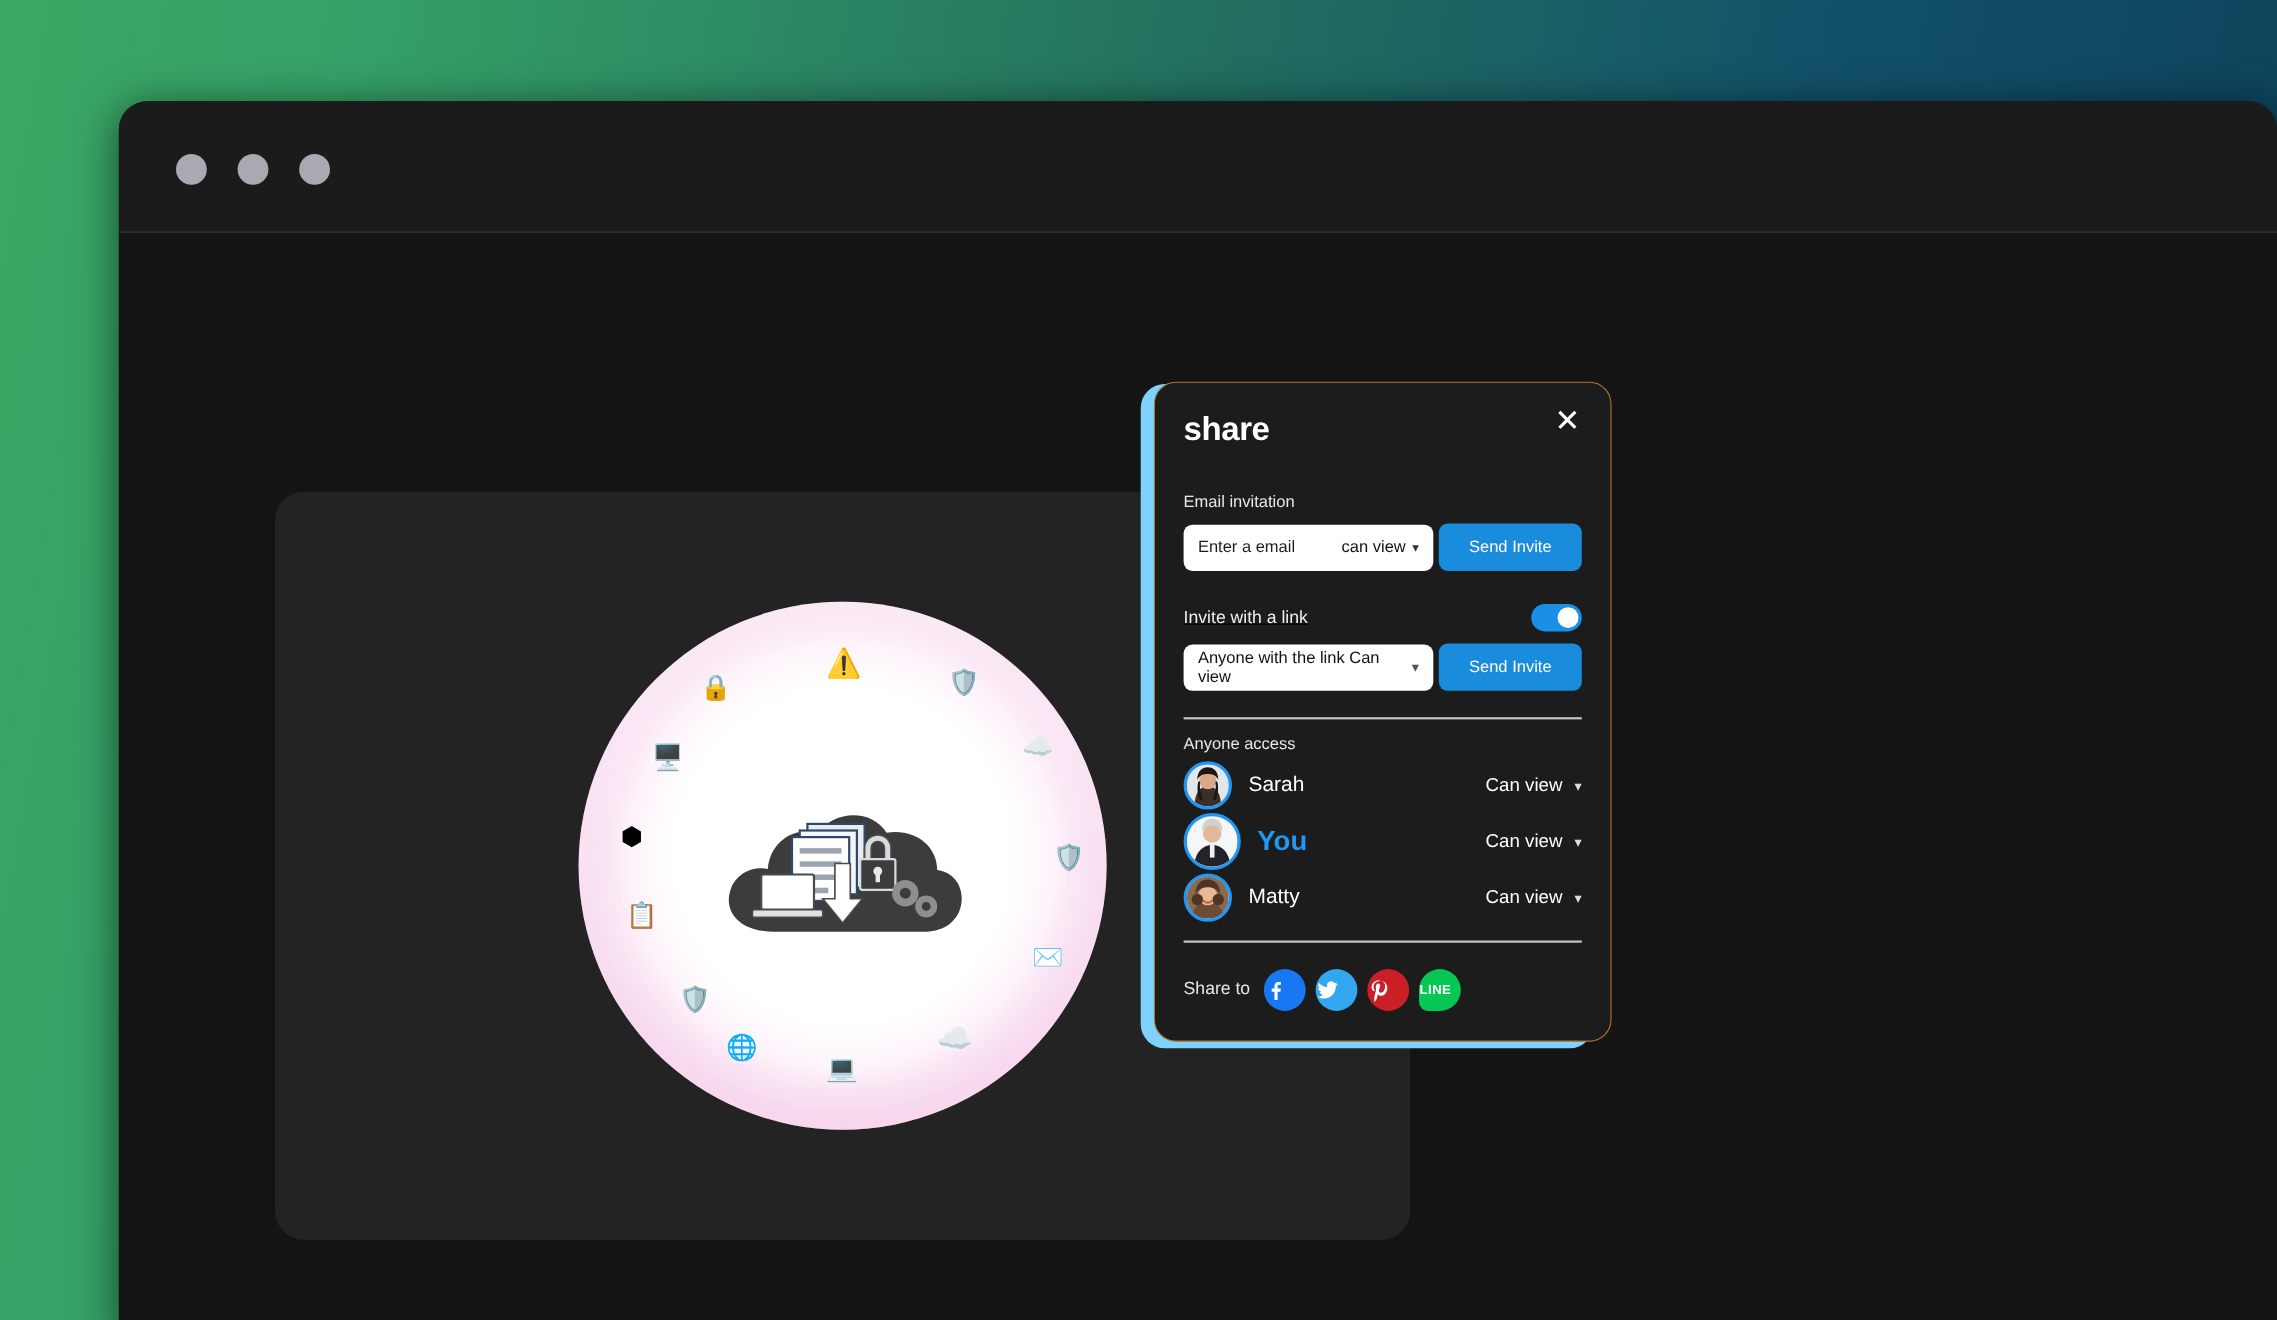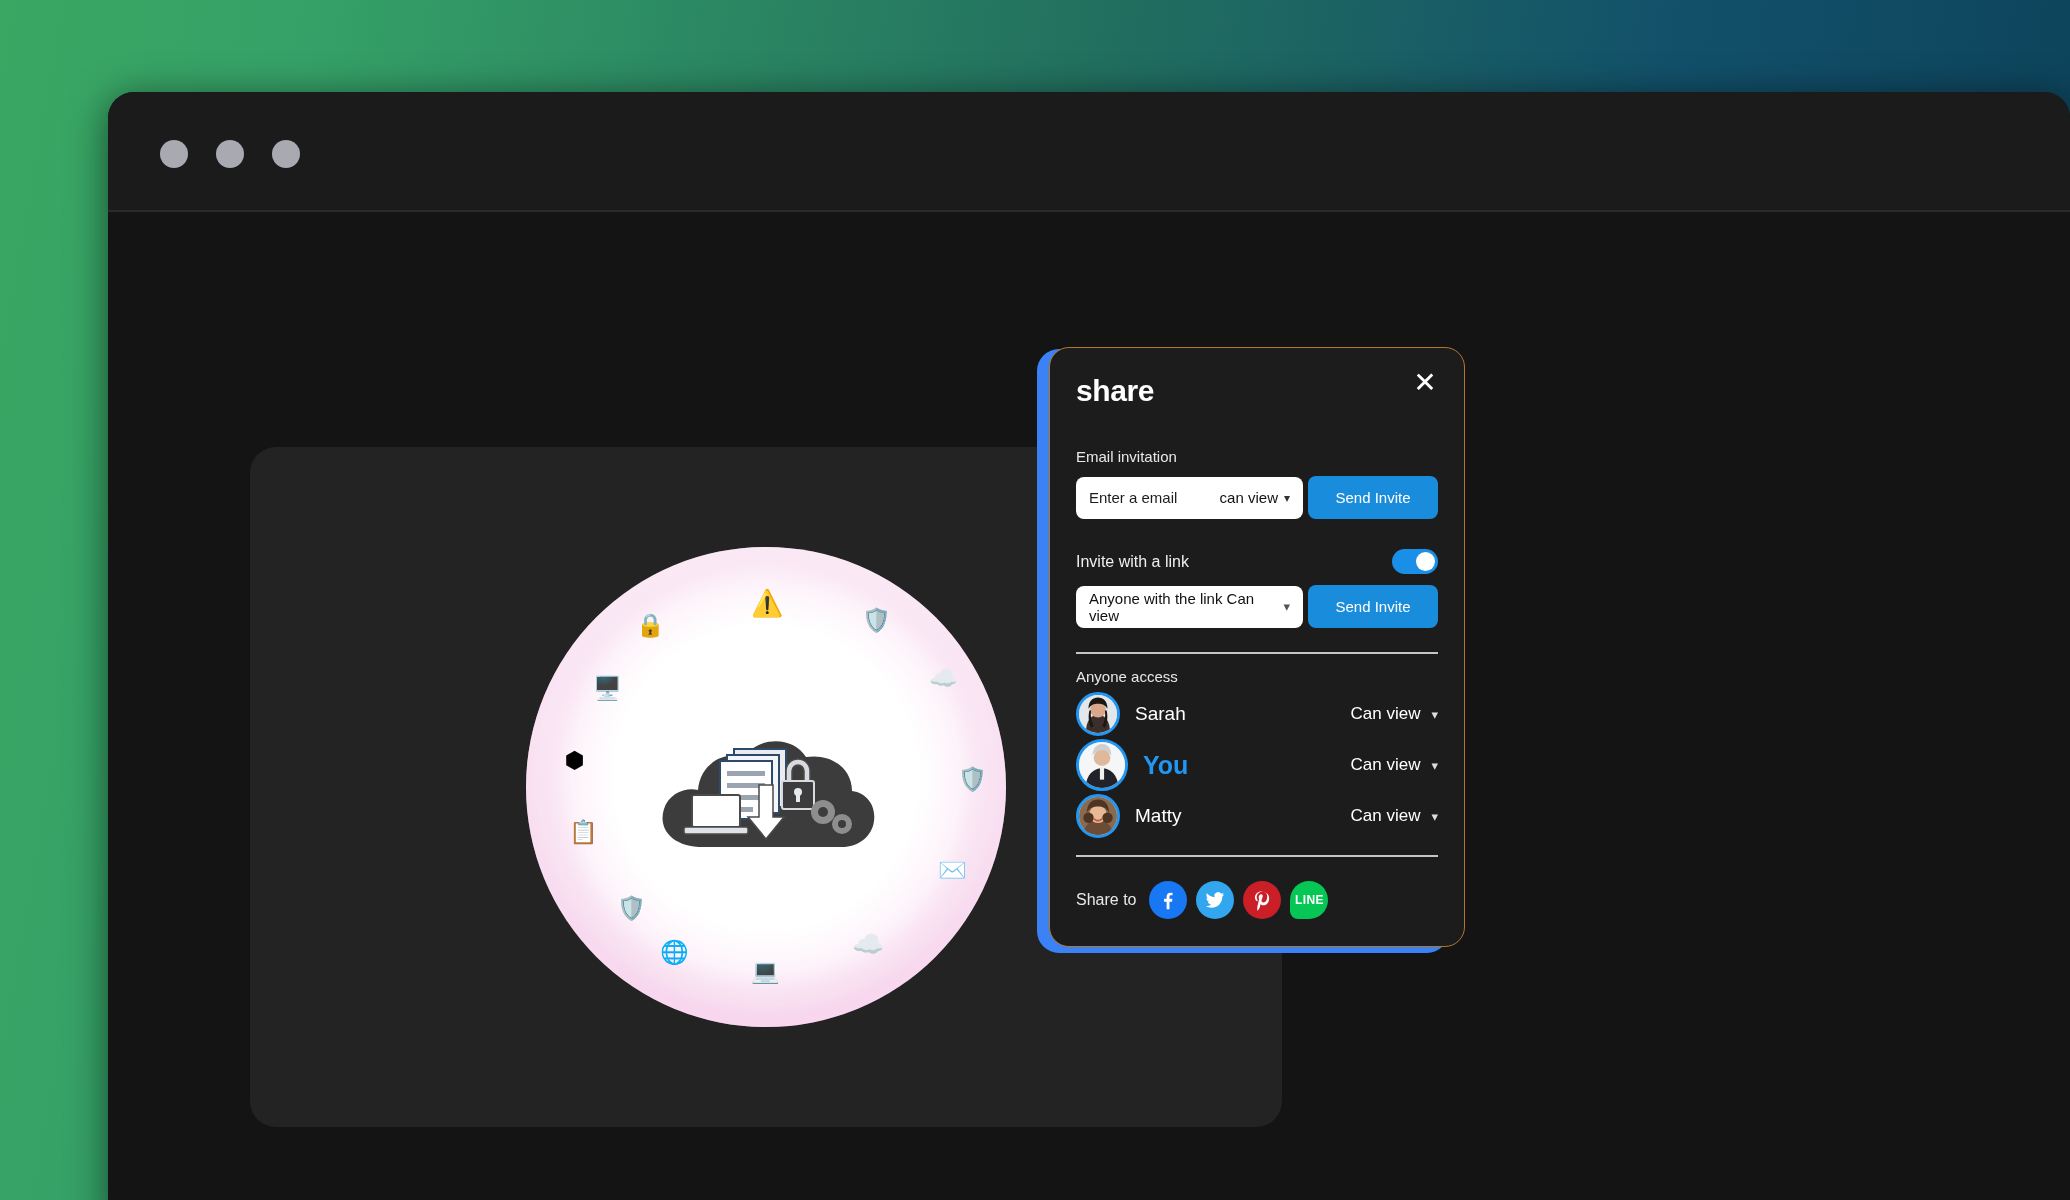--- a/index.html
+++ b/index.html
@@ -48,21 +48,21 @@
   }
   .orb-icon{ position:absolute; font-size:23px; line-height:1; text-align:center; }
   #cloud-group{
     position:absolute; left:50%; top:50%; transform:translate(-50%,-50%);
     width:240px; height:160px;
   }
 
   
   #share-panel-outer{
     position:absolute; left:929px; top:137px; width:412px; height:604px;
-    background:#3b82f6; border-radius:22px;
+    background:#7dd3fc; border-radius:22px;
   }
   #share-panel{
     position:absolute; left:12px; top:-2px; right:-16px; bottom:6px;
     background:#1c1c1c; border:1px solid #b5762a; border-radius:20px;
     padding:26px 26px 0 26px;
   }
   #share-title{ color:#fff; font-size:30px; font-weight:bold; letter-spacing:-.4px; }
   #close-icon{
     position:absolute; right:22px; top:18px; width:34px; height:34px;
     color:#fff; font-size:28px; line-height:34px; text-align:center; cursor:pointer;
@@ -81,21 +81,21 @@
   .field-suffix{ color:#111; font-size:15px; display:flex; align-items:center; gap:6px; }
   .chev{ font-size:12px; color:#333; }
   .chev-grey{ font-size:13px; color:#555; }
   .send-btn{
     width:130px; height:43px; background:#1a8cdc; border:none; border-radius:8px;
     color:#fff; font-size:15px; font-family:"Liberation Sans", sans-serif; cursor:pointer;
   }
 
   #invite-link-row{
     display:flex; align-items:center; justify-content:space-between;
-    margin-top:30px; margin-bottom:11px;
+    margin-top:30px; margin-bottom:11px;text-decoration:underline;
   }
   #invite-link-label{ color:#efefef; font-size:16px; }
   #link-toggle{
     width:46px; height:25px; background:#1a8fe8; border-radius:13px;
     position:relative; cursor:pointer;
   }
   #link-toggle .knob{
     position:absolute; right:3px; top:3px; width:19px; height:19px;
     border-radius:50%; background:#fff;
   }
@@ -118,21 +118,21 @@
   .avatar svg{ display:block; width:100%; height:100%; }
   .person-name{ color:#ffffff; font-size:19px; }
   .person-name.me{ color:#2196f3; font-weight:bold; font-size:25px; }
   .person-perm{ color:#fff; font-size:17px; display:flex; align-items:center; gap:11px; }
   .perm-chev{ font-size:13px; color:#ddd; }
 
   #share-to-row{ display:flex; align-items:center; gap:9px; margin-top:24px; }
   #share-to-label{ color:#e8e8e8; font-size:16px; margin-right:4px; }
   .social{
     width:38px; height:38px; border-radius:50%;
-    display:flex; align-items:center; justify-content:center; cursor:pointer; flex:none;
+    display:flex; align-items:center; cursor:pointer; flex:none;
   }
   .social svg{ display:block; }
   #social-facebook{ background:#1877f2; }
   #social-twitter{ background:#32a6ee; }
   #social-pinterest{ background:#cb1f27; }
   #social-line{ background:#06c755; border-radius:50% 50% 50% 8px; }
   #social-line span{ color:#fff; font-size:12px; font-weight:bold; letter-spacing:.4px; }
 </style>
 </head>
 <body>

